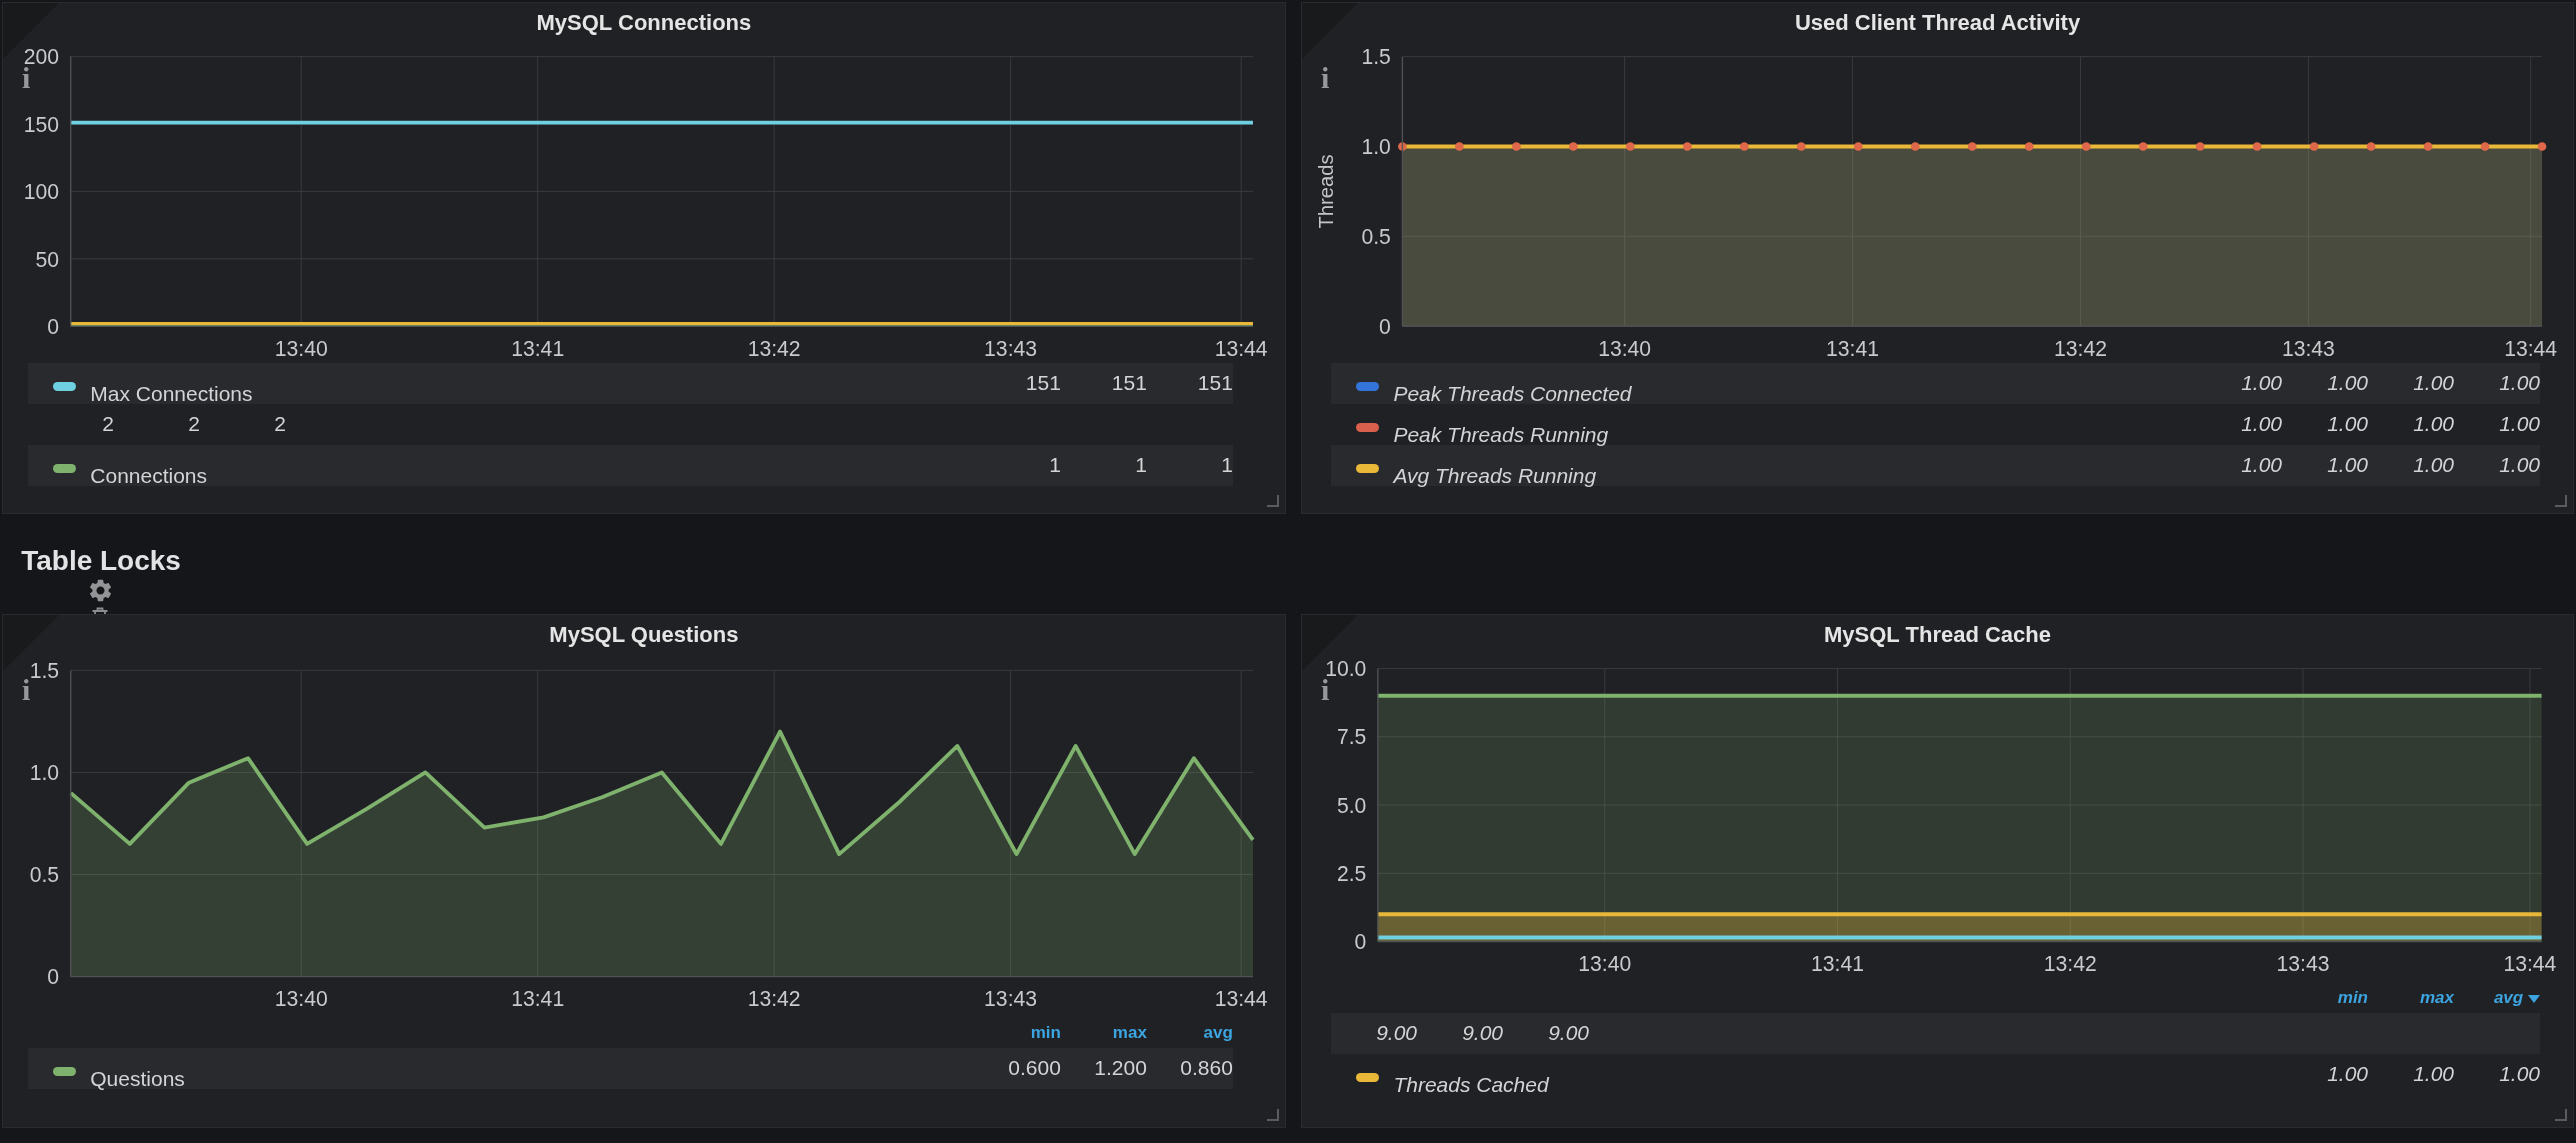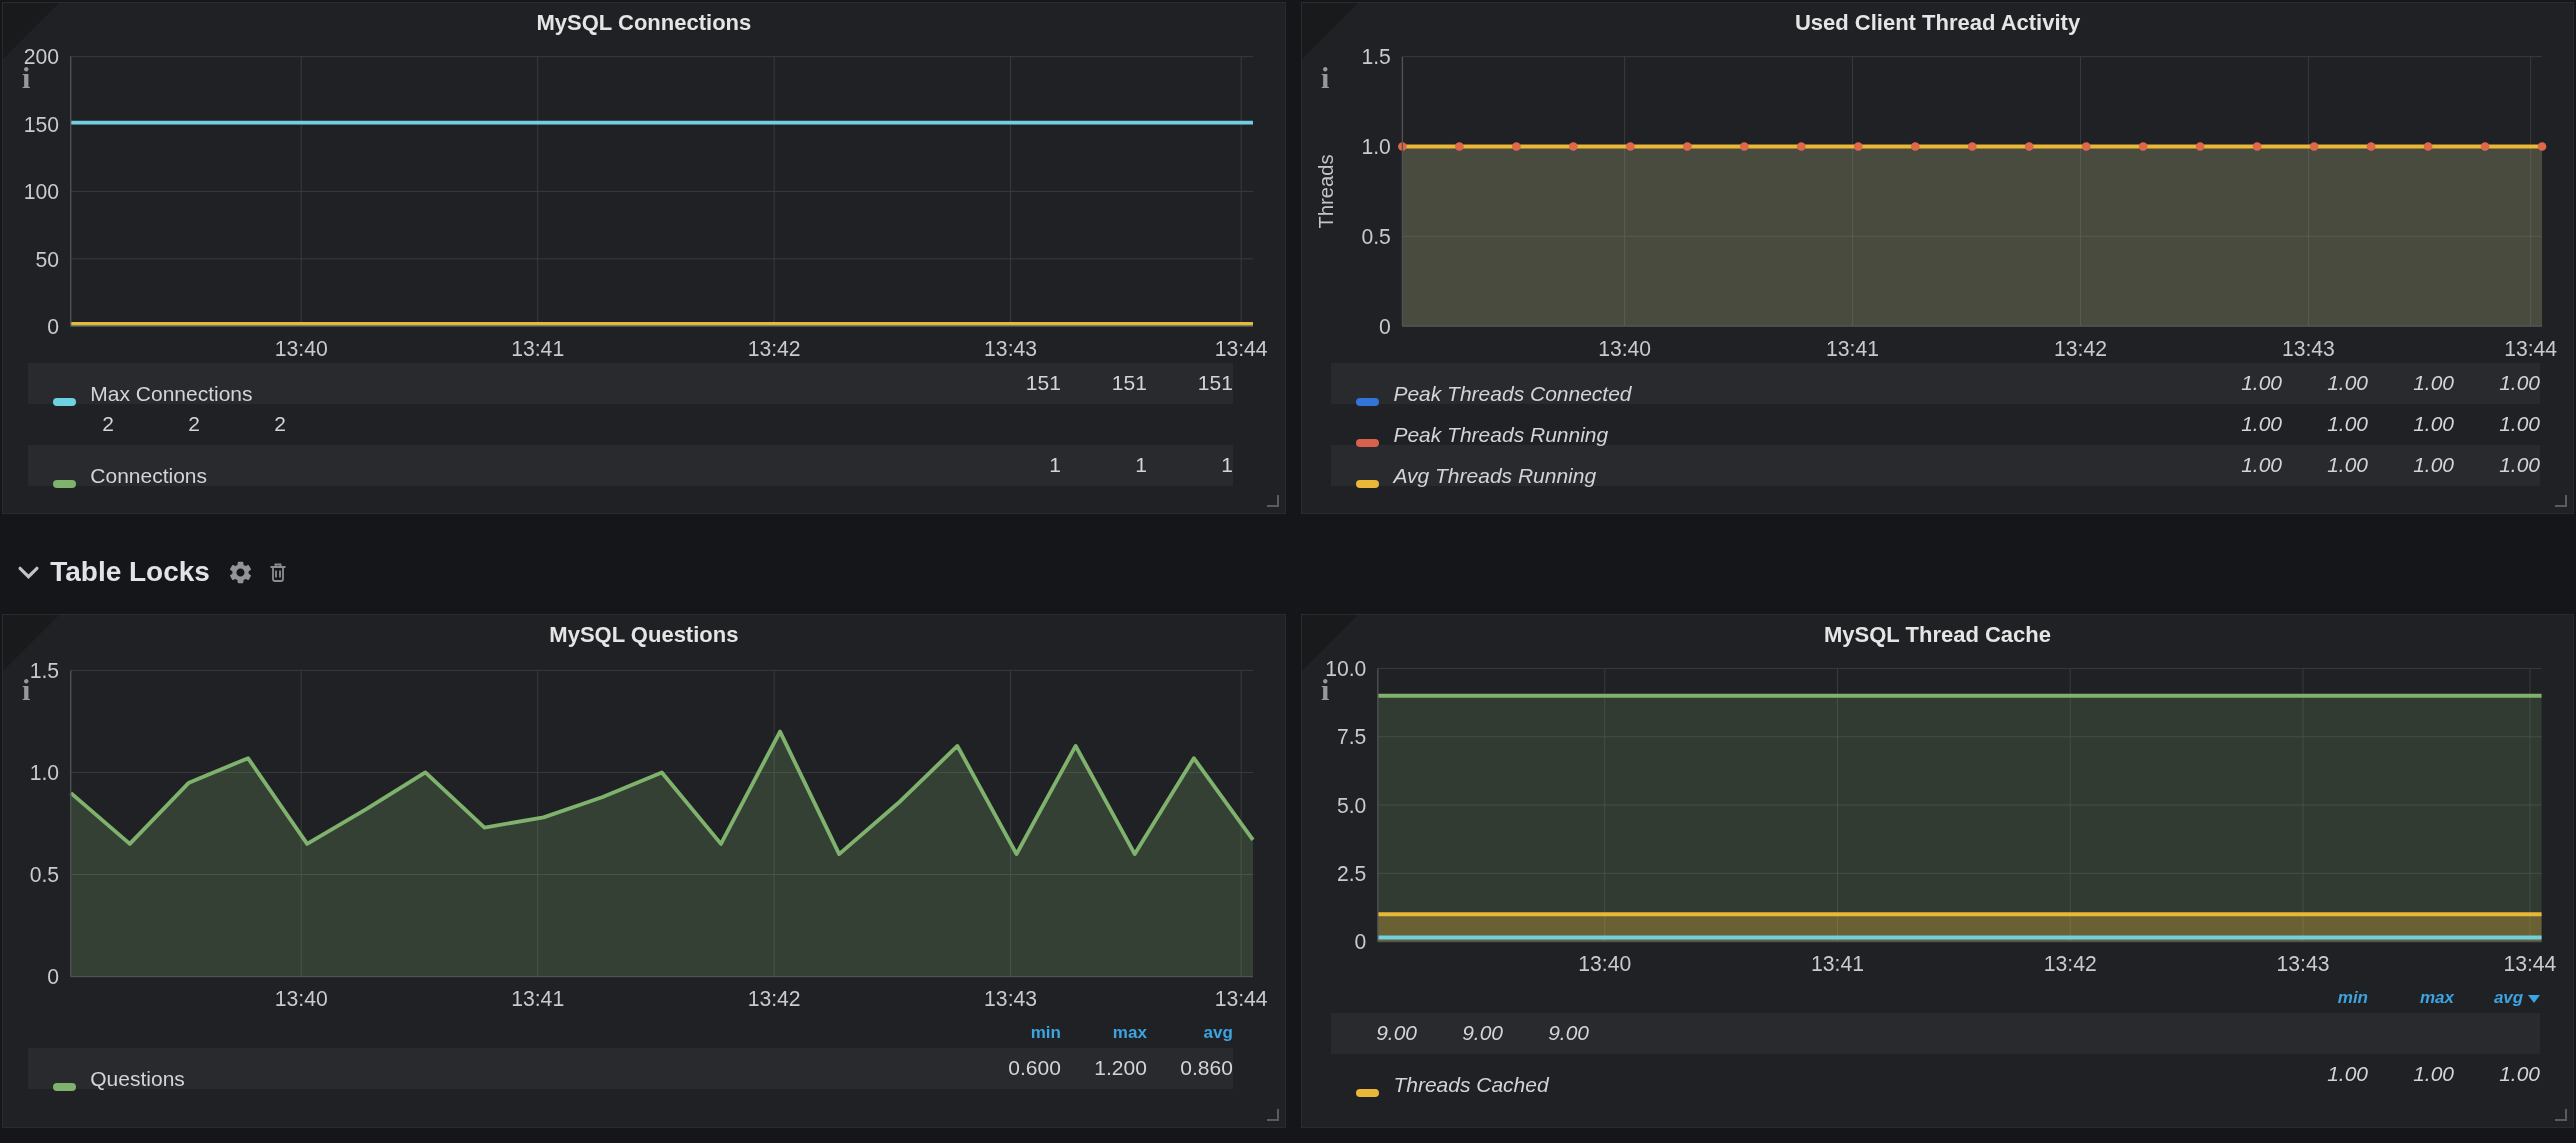--- a/index.html
+++ b/index.html
@@ -16,31 +16,31 @@
                border-top:56px solid #191a1c;border-right:56px solid transparent;}
   .corner-fold .info-glyph{position:absolute;top:1.9px;left:19px;font-family:"Liberation Serif","DejaVu Serif",serif;
                font-weight:bold;font-size:30px;color:#97989a;}
   svg.chart{display:block;margin-left:7.7px;overflow:visible;}
   svg.chart text.tick{font-family:"Liberation Sans","DejaVu Sans",sans-serif;font-size:22px;fill:#c9cacc;}
   svg.chart text.ylab{font-size:21px;fill:#c3c4c6;}
   .legend{margin:1.9px 52px 0 25px;font-size:21px;color:#d3d4d6;}
   .panel.tr .legend,.panel.br .legend{margin:1.9px 33px 0 29px;font-style:italic;}
   .legend-row{display:flex;align-items:center;height:41px;}
   .legend-row.lt{background:rgba(255,255,255,0.045);}
-  .legend-left{flex:1;display:flex;align-items:flex-end;padding-left:25px;margin-top:22px;}
+  .legend-left{flex:1;display:flex;align-items:flex-start;padding-left:25px;margin-top:22px;}
   .swatch{display:inline-block;width:23px;height:8.7px;border-radius:4.8px;margin-right:14.4px;cursor:pointer;}
   .series-label{cursor:pointer;}
   .legend-col{width:86px;text-align:right;white-space:nowrap;}
   .legend-headers{display:flex;align-items:center;height:29px;font-weight:bold;color:#3ca4e0;font-size:17px;}
   .legend-headers .legend-col{cursor:pointer;}
   .sort-caret{display:inline-block;margin-left:4.8px;border-left:6.7px solid transparent;
               border-right:6.7px solid transparent;border-top:8.7px solid #3ca4e0;vertical-align:middle;}
   .resize-handle{position:absolute;right:5.8px;bottom:5.8px;width:10.6px;height:10.6px;cursor:nwse-resize;
                  border-right:2.9px solid #5a5b5e;border-bottom:2.9px solid #5a5b5e;}
-  .section-row{position:absolute;left:13.5px;top:545px;height:54px;display:flex;align-items:center;cursor:pointer;}
+  .section-row{position:absolute;left:13.5px;top:545px;height:54px;display:flex;align-items:center;cursor:pointer;flex-direction:column;}
   .section-row .chev{width:29px;height:29px;}
   .section-title{font-size:28px;font-weight:bold;color:#e2e3e5;margin:0 17.3px 0 7.7px;}
   .icon-btn{background:none;border:none;padding:0;margin:0 11.6px 0 0;cursor:pointer;line-height:0;}
   .watermark{position:absolute;right:44px;top:992px;width:350px;height:114px;border-radius:58px;
              background:rgba(8,8,10,0.74);display:flex;align-items:center;justify-content:center;
              z-index:5;font-size:46px;font-weight:bold;color:#ffffff;letter-spacing:1.9px;}
 </style>
 </head>
 <body>
 

